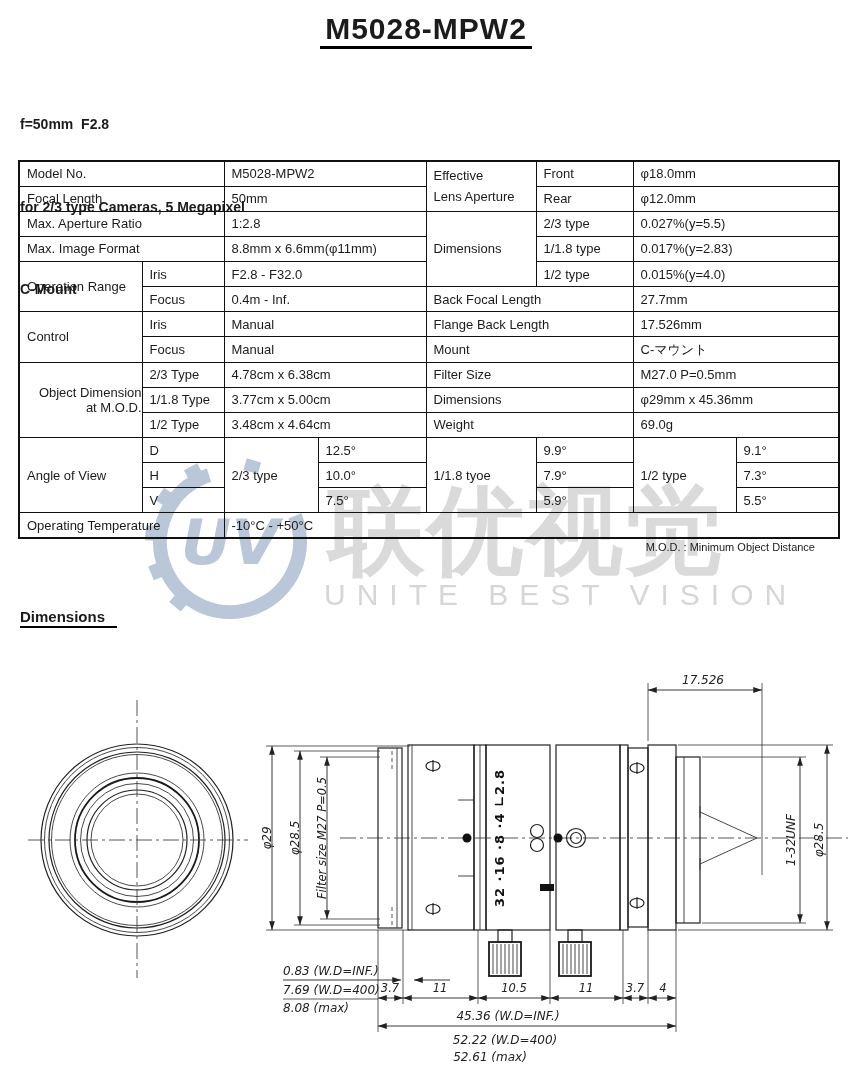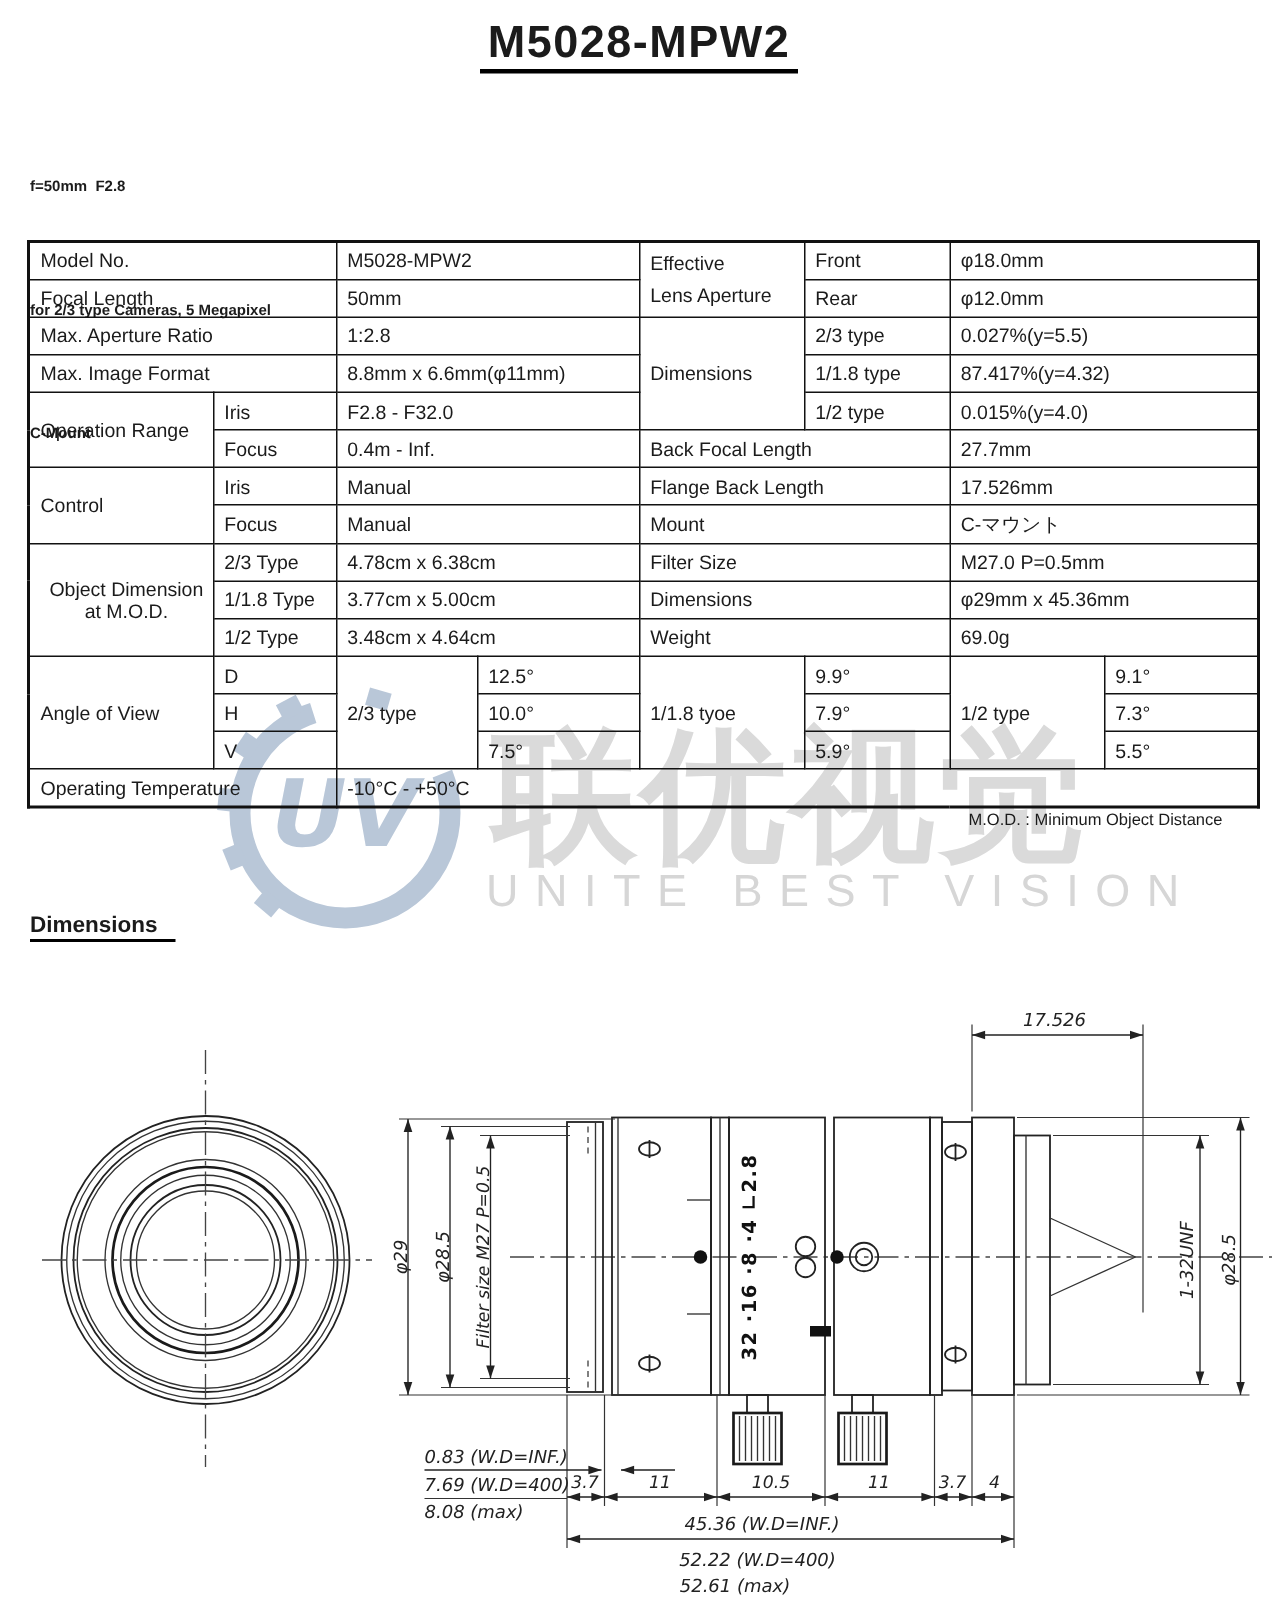--- a/index.html
+++ b/index.html
@@ -2,39 +2,39 @@
 <html><head>
 <meta charset="utf-8">
 <style>
   html,body{margin:0;padding:0;background:#888;}
   .page{position:relative;width:852px;height:1074px;background:#ffffff;overflow:hidden;
         font-family:"Liberation Sans","DejaVu Sans",sans-serif;color:#1b1b1b;}
   
   .title-wrap{position:absolute;top:12px;left:0;right:0;text-align:center;}
   .title{display:inline-block;font-size:30px;font-weight:bold;letter-spacing:1px;
          border-bottom:3px solid #000;padding:0 5px 1px 5px;line-height:1.1;}
-  .subtitle{position:absolute;top:56px;left:20px;font-size:10px;font-weight:bold;
+  .subtitle{position:absolute;top:56px;left:20px;font-size:14px;font-weight:bold;
             line-height:27.5px;white-space:pre;}
   
   .wm{position:absolute;z-index:0;}
   .wm-cn{left:328px;top:482px;font-size:97px;font-weight:bold;letter-spacing:2px;
          color:#dadada;line-height:1;white-space:nowrap;}
   .wm-en{left:324px;top:580px;font-size:30px;letter-spacing:11px;color:#d6d6d6;
          line-height:1;white-space:nowrap;}
   .wm-logo{left:140px;top:448px;}
   
   table.spec{position:absolute;z-index:1;left:18px;top:160px;border-collapse:collapse;
              table-layout:fixed;width:820px;background:transparent;
              border:2.2px solid #111;}
   table.spec td{border:1.6px solid #111;font-size:13px;padding:0 0 0 7px;
                 vertical-align:middle;background:transparent;overflow:hidden;
                 white-space:nowrap;}
   table.spec tr{height:25.15px;}
   td.vtop{vertical-align:top;padding-top:3px;}
-  td.ctr{text-align:center;padding-left:0;}
+  td.ctr{text-align:right;padding-left:0;}
   
   .mod-note{position:absolute;z-index:1;top:541px;right:37px;font-size:11px;}
   .dim-heading{position:absolute;z-index:1;top:608px;left:20px;font-size:15px;font-weight:bold;
                border-bottom:2px solid #000;padding:0 12px 1px 0;}
   
   svg.drawing{position:absolute;z-index:1;left:0;top:655px;}
   .ol{stroke:#222;fill:none;stroke-width:1.2px;}
   .olh{stroke:#1a1a1a;fill:none;stroke-width:1.8px;}
   .thin{stroke:#333;fill:none;stroke-width:0.9px;}
   .cl{stroke:#444;fill:none;stroke-width:0.9px;stroke-dasharray:16 4 3 4;}
@@ -110,21 +110,21 @@
       <td colspan="2">Max. Aperture Ratio</td>
       <td colspan="2">1:2.8</td>
       <td rowspan="3" class="vtop">Dimensions</td>
       <td>2/3 type</td>
       <td colspan="2">0.027%(y=5.5)</td>
     </tr>
     <tr>
       <td colspan="2">Max. Image Format</td>
       <td colspan="2">8.8mm x 6.6mm(φ11mm)</td>
       <td>1/1.8 type</td>
-      <td colspan="2">87.417%(y=4.32)</td>
+      <td colspan="2">0.017%(y=2.83)</td>
     </tr>
     <tr>
       <td rowspan="2" class="vtop">Operation Range</td>
       <td>Iris</td>
       <td colspan="2">F2.8 - F32.0</td>
       <td>1/2 type</td>
       <td colspan="2">0.015%(y=4.0)</td>
     </tr>
     <tr>
       <td>Focus</td>

